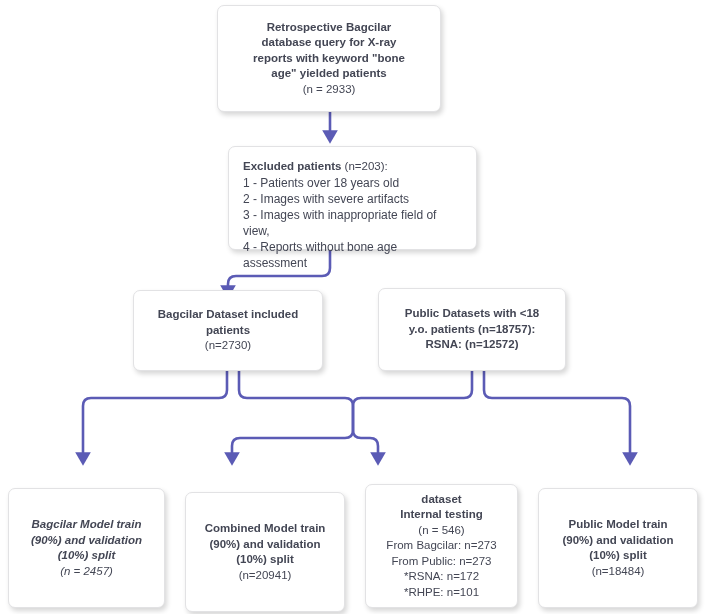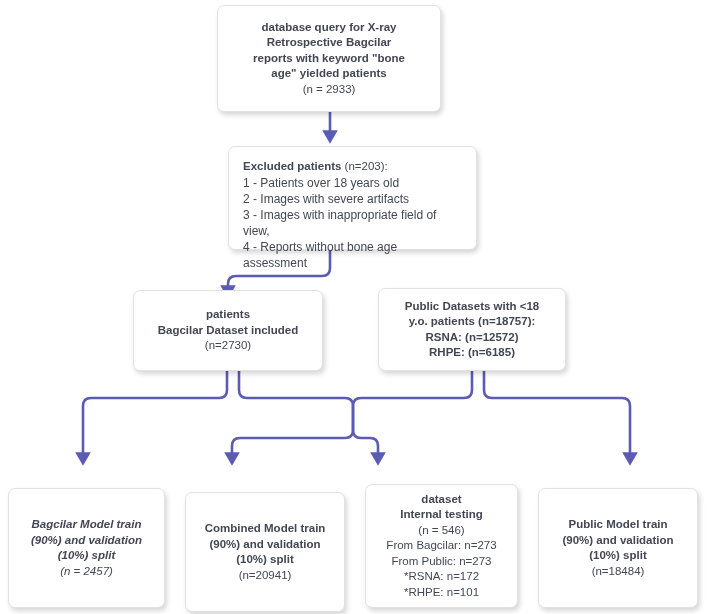--- a/index.html
+++ b/index.html
@@ -78,49 +78,48 @@
 
       <path d="M227,371 L227,390 Q227,398 219,398 L91,398 Q83,398 83,406 L83,459" marker-end="url(#arrowhead)"></path>
       <path d="M239,371 L239,390 Q239,398 247,398 L345,398 Q353,398 353,406 L353,430 Q353,438 345,438 L240,438 Q232,438 232,446 L232,459" marker-end="url(#arrowhead)"></path>
 
       <path d="M472,371 L472,390 Q472,398 464,398 L361,398 Q353,398 353,406 L353,430 Q353,438 361,438 L370,438 Q378,438 378,446 L378,459" marker-end="url(#arrowhead)"></path>
       <path d="M484,371 L484,390 Q484,398 492,398 L622,398 Q630,398 630,406 L630,459" marker-end="url(#arrowhead)"></path>
     </g>
   </svg>
 
   <div class="node" id="node-source" style="left:217px; top:5px; width:224px; height:107px;">
+    <span class="ln b">Retrospective Bagcilar</span>
     <span class="ln b">database query for X-ray</span>
-    <span class="ln b">Retrospective Bagcilar</span>
     <span class="ln b">reports with keyword "bone</span>
     <span class="ln b">age" yielded patients</span>
     <span class="ln">(n = 2933)</span>
   </div>
 
   <div class="node" id="node-excluded" style="left:228px; top:146px; width:249px; height:104px;">
     <span class="ln">
       <span class="b">Excluded patients</span><span> (n=203):</span>
     </span>
     <span class="spacer"></span>
     <span class="ln listline">1 - Patients over 18 years old</span>
     <span class="ln listline">2 - Images with severe artifacts</span>
     <span class="ln listline">3 - Images with inappropriate field of view,</span>
     <span class="ln listline">4 - Reports without bone age assessment</span>
   </div>
 
   <div class="node" id="node-bagcilar" style="left:133px; top:290px; width:190px; height:81px;">
+    <span class="ln b">Bagcilar Dataset included</span>
     <span class="ln b">patients</span>
-    <span class="ln b">Bagcilar Dataset included</span>
     <span class="ln">(n=2730)</span>
   </div>
 
   <div class="node" id="node-public" style="left:378px; top:288px; width:188px; height:83px;">
     <span class="ln b">Public Datasets with &lt;18</span>
     <span class="ln b">y.o. patients (n=18757):</span>
     <span class="ln b">RSNA: (n=12572)</span>
-    <span class="ln b">RHPE: (n=6185)</span>
   </div>
 
   <div class="node" id="node-bagcilar-model" style="left:8px; top:488px; width:157px; height:120px;font-style:italic;">
     <span class="ln b">Bagcilar Model train</span>
     <span class="ln b">(90%) and validation</span>
     <span class="ln b">(10%) split</span>
     <span class="ln">(n = 2457)</span>
   </div>
 
   <div class="node" id="node-combined-model" style="left:185px; top:492px; width:160px; height:120px;">

